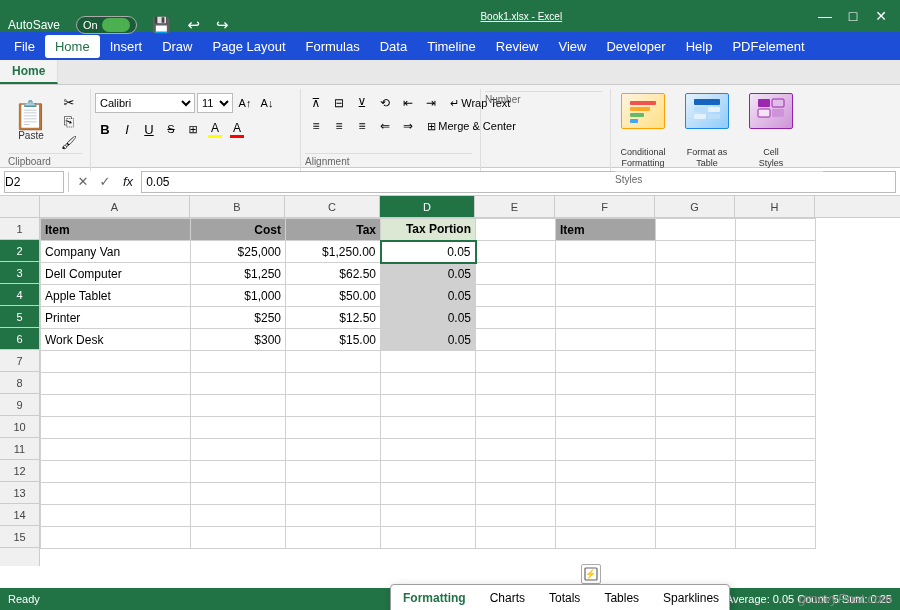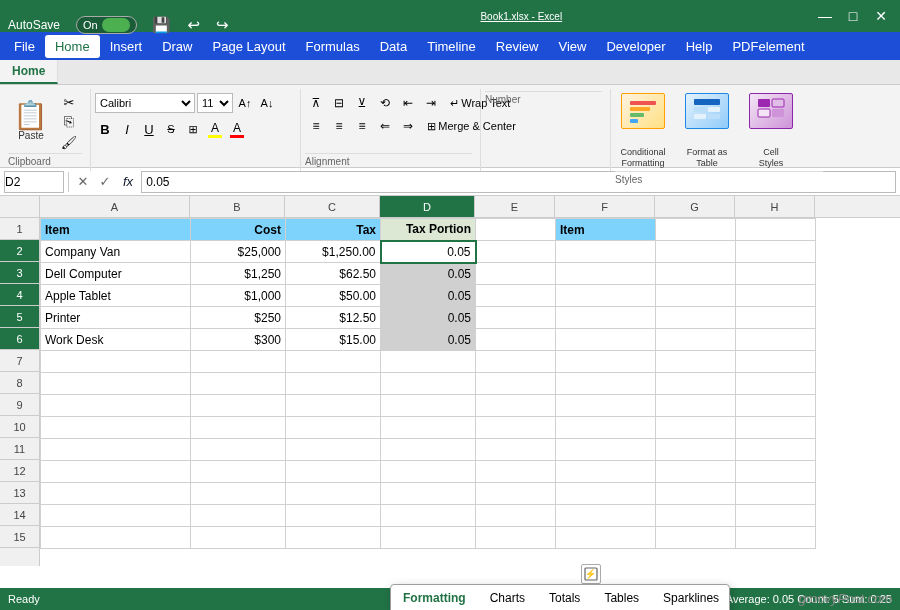--- a/index.html
+++ b/index.html
@@ -75,21 +75,21 @@
     .col-header.selected { background: #217346; color: white; }
 
     #sheet-body { display: flex; flex: 1; overflow: hidden; }
     #row-headers { display: flex; flex-direction: column; width: 40px; min-width: 40px; background: #f0f0f0; border-right: 1px solid #ccc; }
     .row-header { display: flex; align-items: center; justify-content: center; border-bottom: 1px solid #ccc; font-size: 11px; color: #444; cursor: pointer; user-select: none; flex-shrink: 0; }
     .row-header.selected { background: #217346; color: white; }
 
     #grid { flex: 1; overflow: auto; }
     table.spreadsheet { border-collapse: collapse; }
     table.spreadsheet td { border: 1px solid #d0d0d0; padding: 2px 4px; font-size: 12px; cursor: cell; white-space: nowrap; overflow: hidden; }
-    table.spreadsheet td.header-row { font-weight: normal; background: #7dd3fc; }
+    table.spreadsheet td.header-row { font-weight: normal; background: #a3a3a3; }
     table.spreadsheet td.number { text-align: right; }
     table.spreadsheet td.active-cell { background: white !important; border: 2px solid #217346 !important; }
     table.spreadsheet td.highlight { background: #d0d0d0 !important; }
 
     
     #quick-analysis { position: absolute; left: 390px; top: 388px; background: white; border: 1px solid #9e9e9e; border-radius: 4px; width: 340px; box-shadow: 2px 2px 8px rgba(0,0,0,0.2); z-index: 100; }
     .qa-tabs { display: flex; border-bottom: 1px solid #ccc; }
     .qa-tab { padding: 6px 12px; font-size: 12px; cursor: pointer; border-bottom: 2px solid transparent; }
     .qa-tab.active { border-bottom-color: #217346; color: #217346; font-weight: 600; }
 

